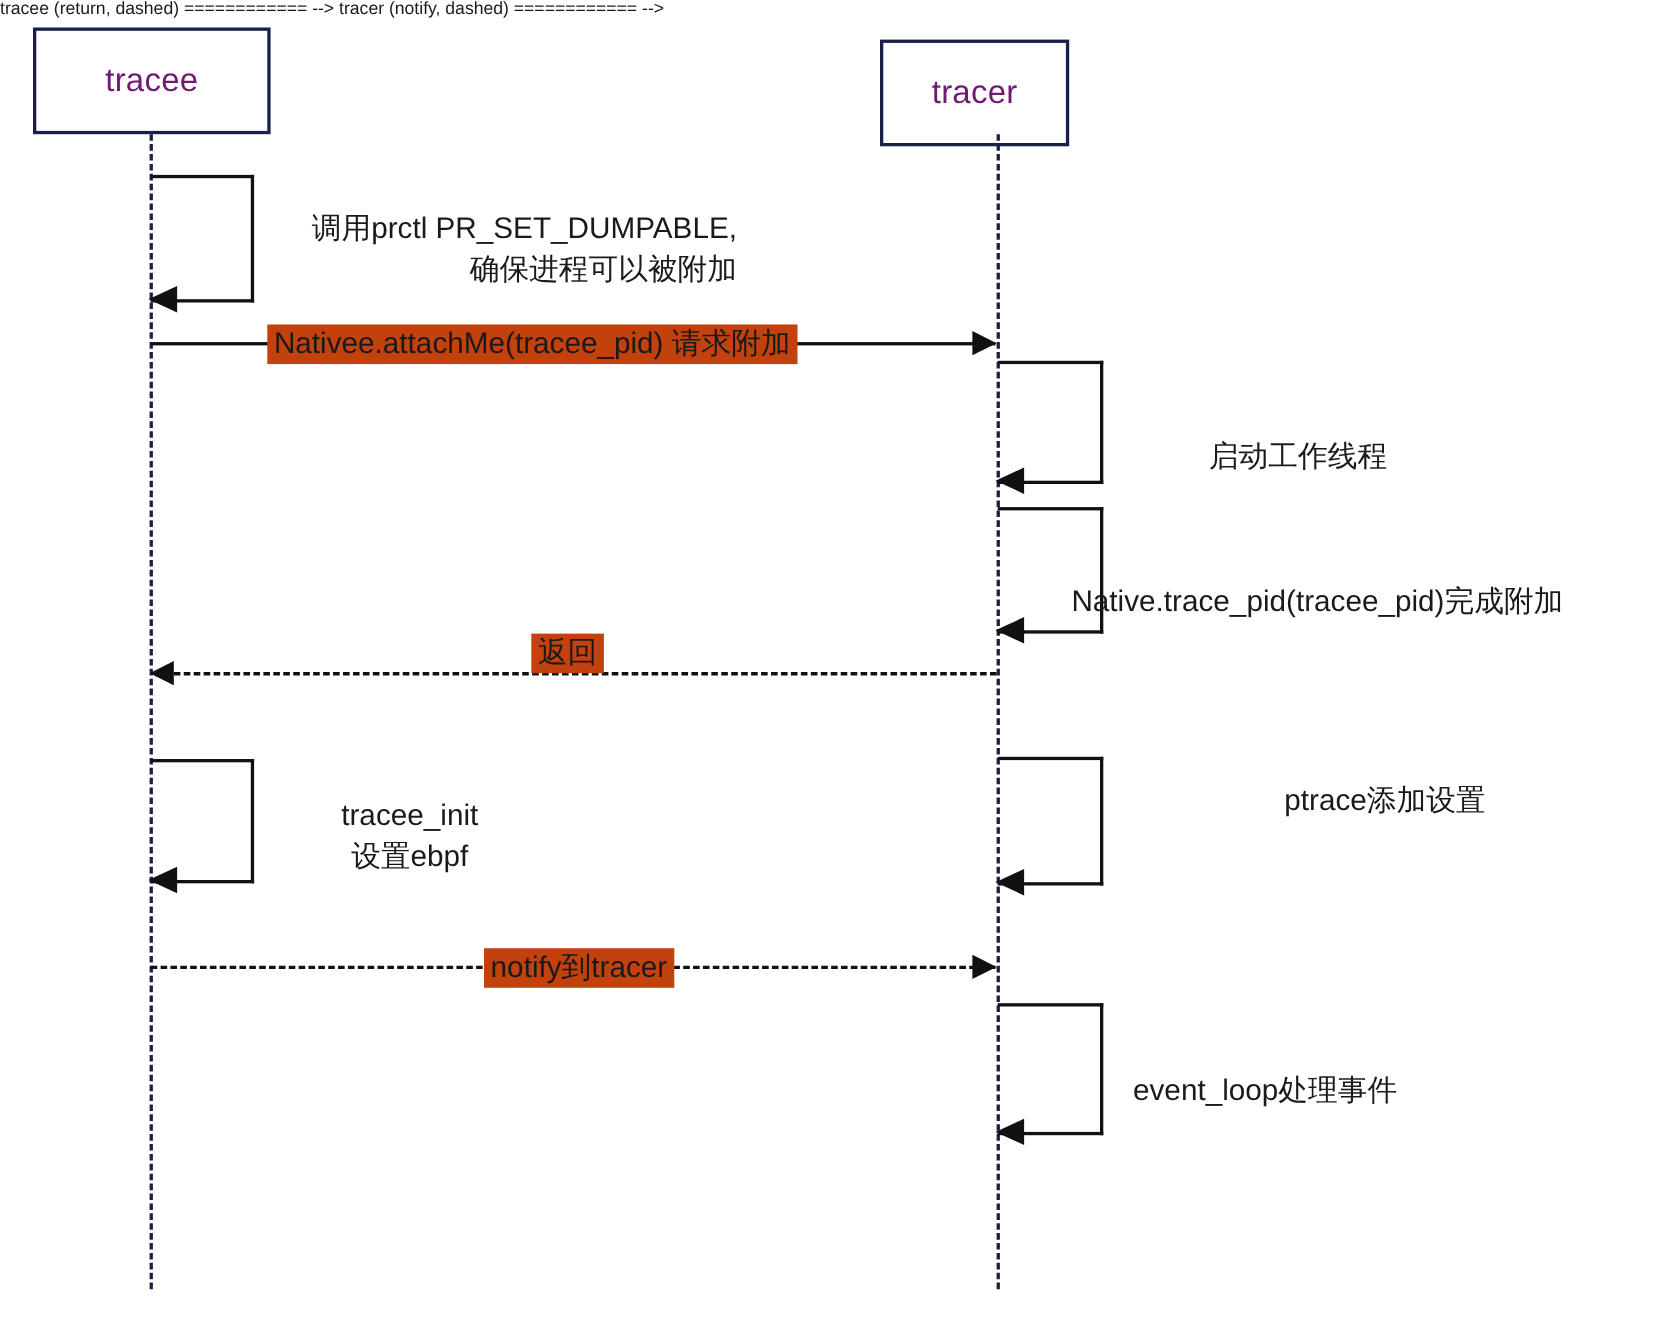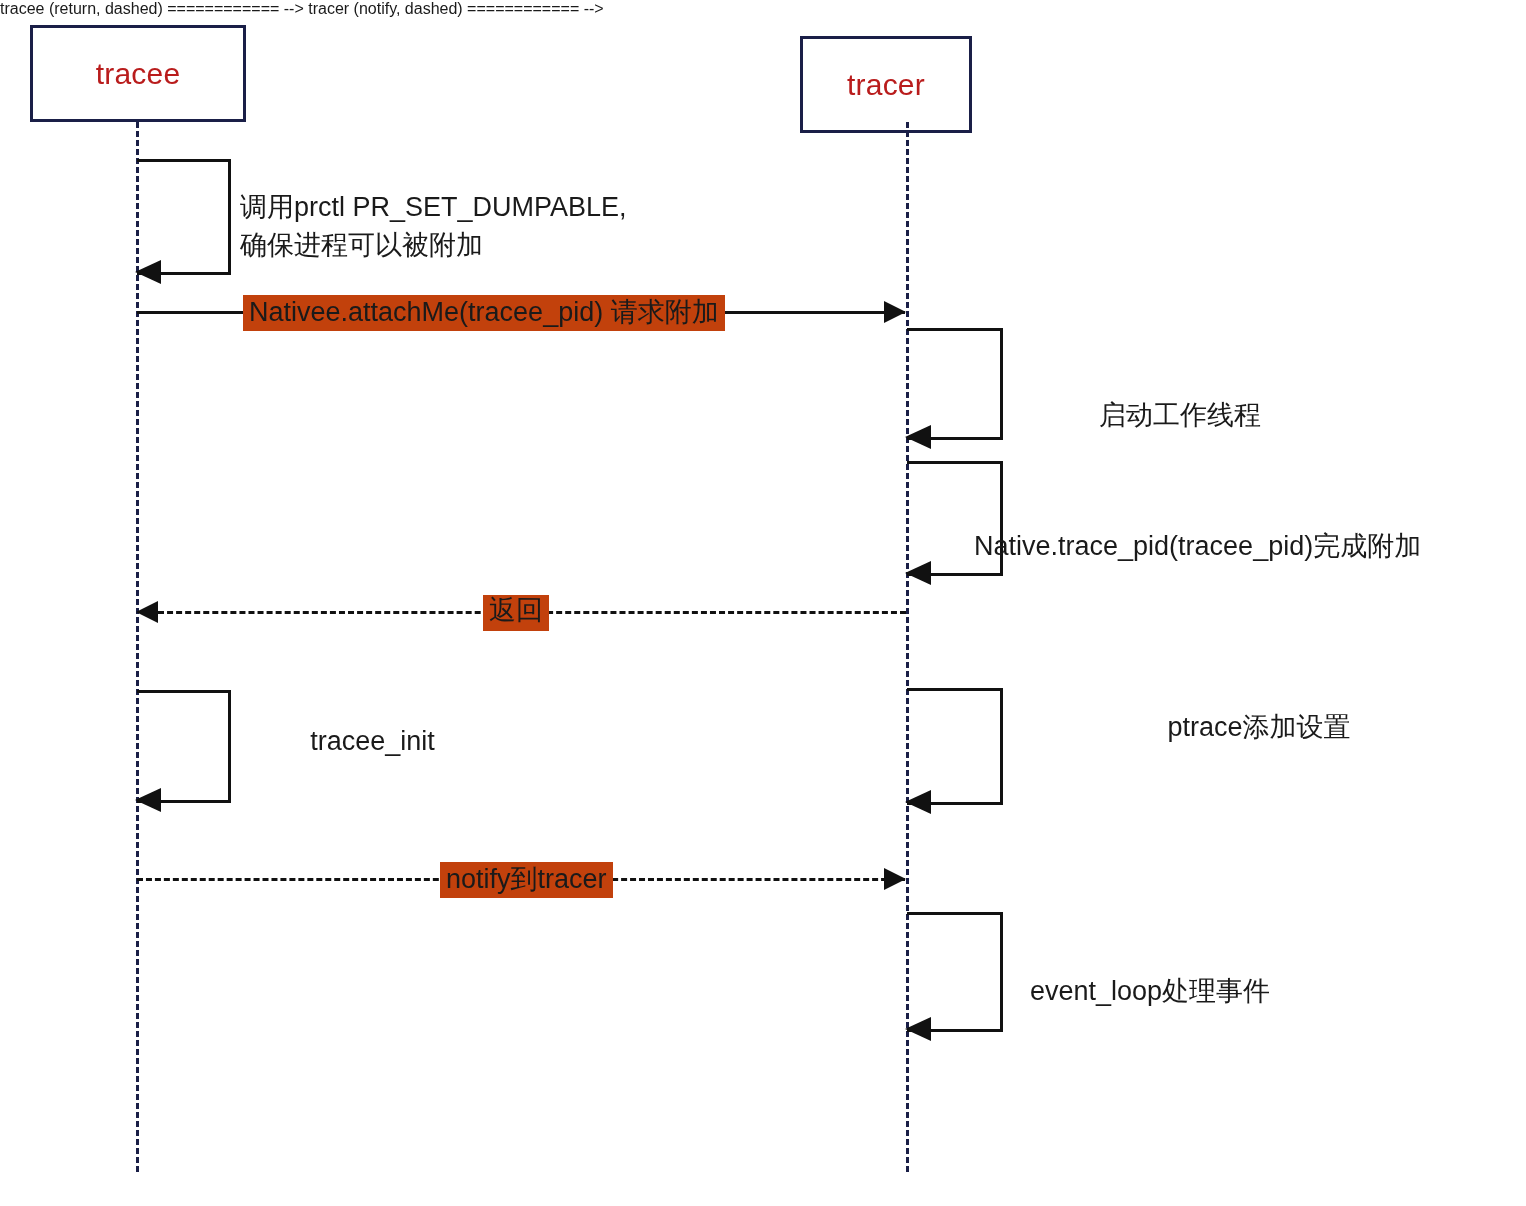--- a/index.html
+++ b/index.html
@@ -24,21 +24,21 @@
   .participant {
     position: absolute;
     border: 3px solid #1a1f47;
     background: #ffffff;
     display: flex;
     align-items: center;
     justify-content: center;
   }
   .participant-label {
     font-size: 30px;
-    color: #b91c1c;
+    color: #701a75;
     letter-spacing: 0.2px;
     white-space: nowrap;
   }
 
   
   .lifeline {
     position: absolute;
     width: 0;
     border-left: 3px dashed #1a1f47;
   }
@@ -88,21 +88,21 @@
     border-right: 22px solid #111111;
   }
 
   
   .label {
     position: absolute;
     font-size: 27px;
     line-height: 1.33;
     color: #1a1a1a;
     white-space: pre;
-    text-align: left;
+    text-align: right;
   }
   .label.onwire {
     background: #c2410c;
     padding: 0 6px;
     white-space: nowrap;
   }
 </style>
 </head>
 <body>
 
@@ -141,27 +141,28 @@
 
   
   <div class="selfcall" style="left:907px; top:461px; width:96px; height:115px;">
     <span class="arrowhead"></span>
   </div>
   <div class="label" style="left:974px; top:529px; width:500px; text-align:left;">Native.trace_pid(tracee_pid)完成附加</div>
 
    tracee (return, dashed) ============ --&gt;
   <div class="msgline dashed" style="left:158px; top:611px; width:748px;"></div>
   <div class="arrow-left" style="left:136px; top:601px;"></div>
-  <div class="label onwire" style="left:483px; top:595px;font-family:Liberation Mono, monospace;">返回</div>
+  <div class="label onwire" style="left:483px; top:576px;">返回</div>
 
   
   <div class="selfcall" style="left:137px; top:690px; width:94px; height:113px;">
     <span class="arrowhead"></span>
   </div>
   <div class="label" style="left:240px; top:724px; width:265px; text-align:center;">tracee_init</div>
+  <div class="label" style="left:240px; top:761px; width:265px; text-align:center;">设置ebpf</div>
 
   
   <div class="selfcall" style="left:907px; top:688px; width:96px; height:117px;">
     <span class="arrowhead"></span>
   </div>
   <div class="label" style="left:1003px; top:710px; width:512px; text-align:center;">ptrace添加设置</div>
 
    tracer (notify, dashed) ============ --&gt;
   <div class="msgline dashed" style="left:137px; top:878px; width:768px;"></div>
   <div class="arrow-right" style="left:884px; top:868px;"></div>

